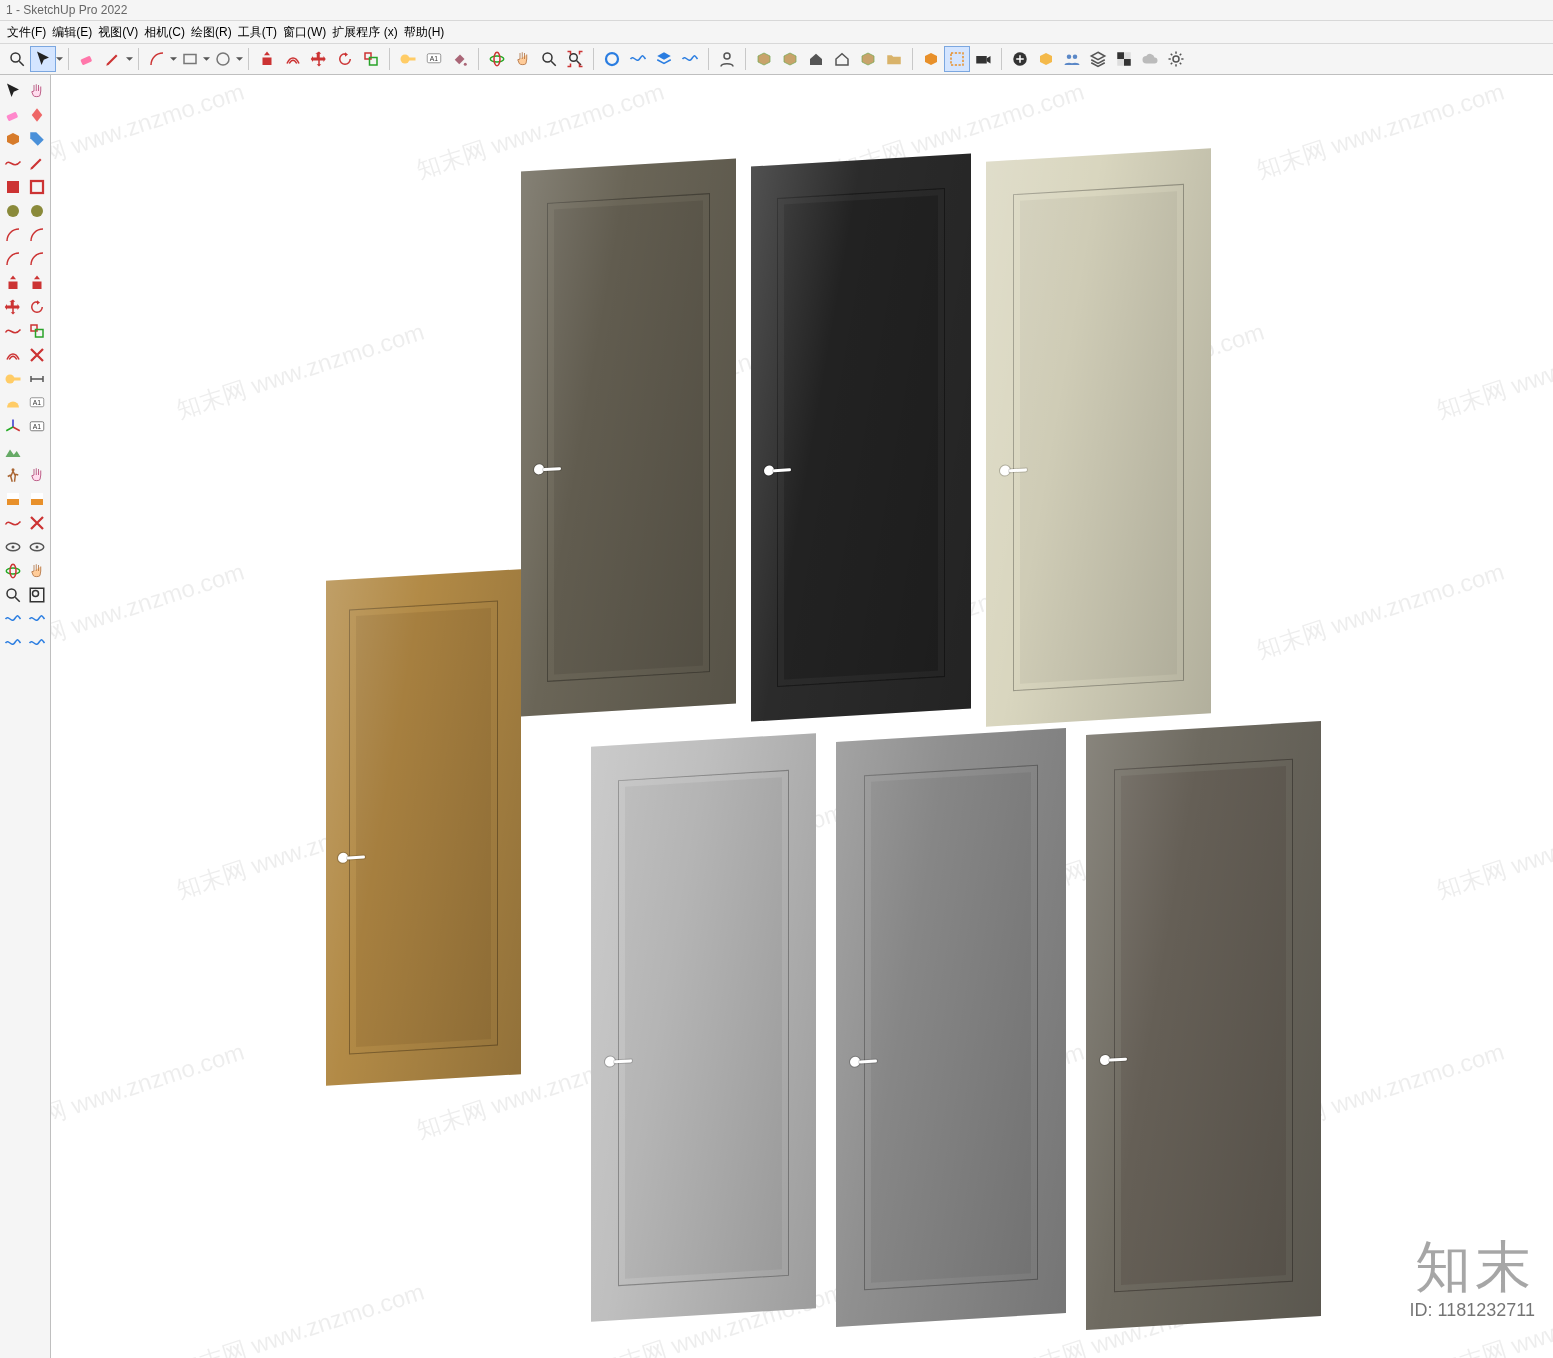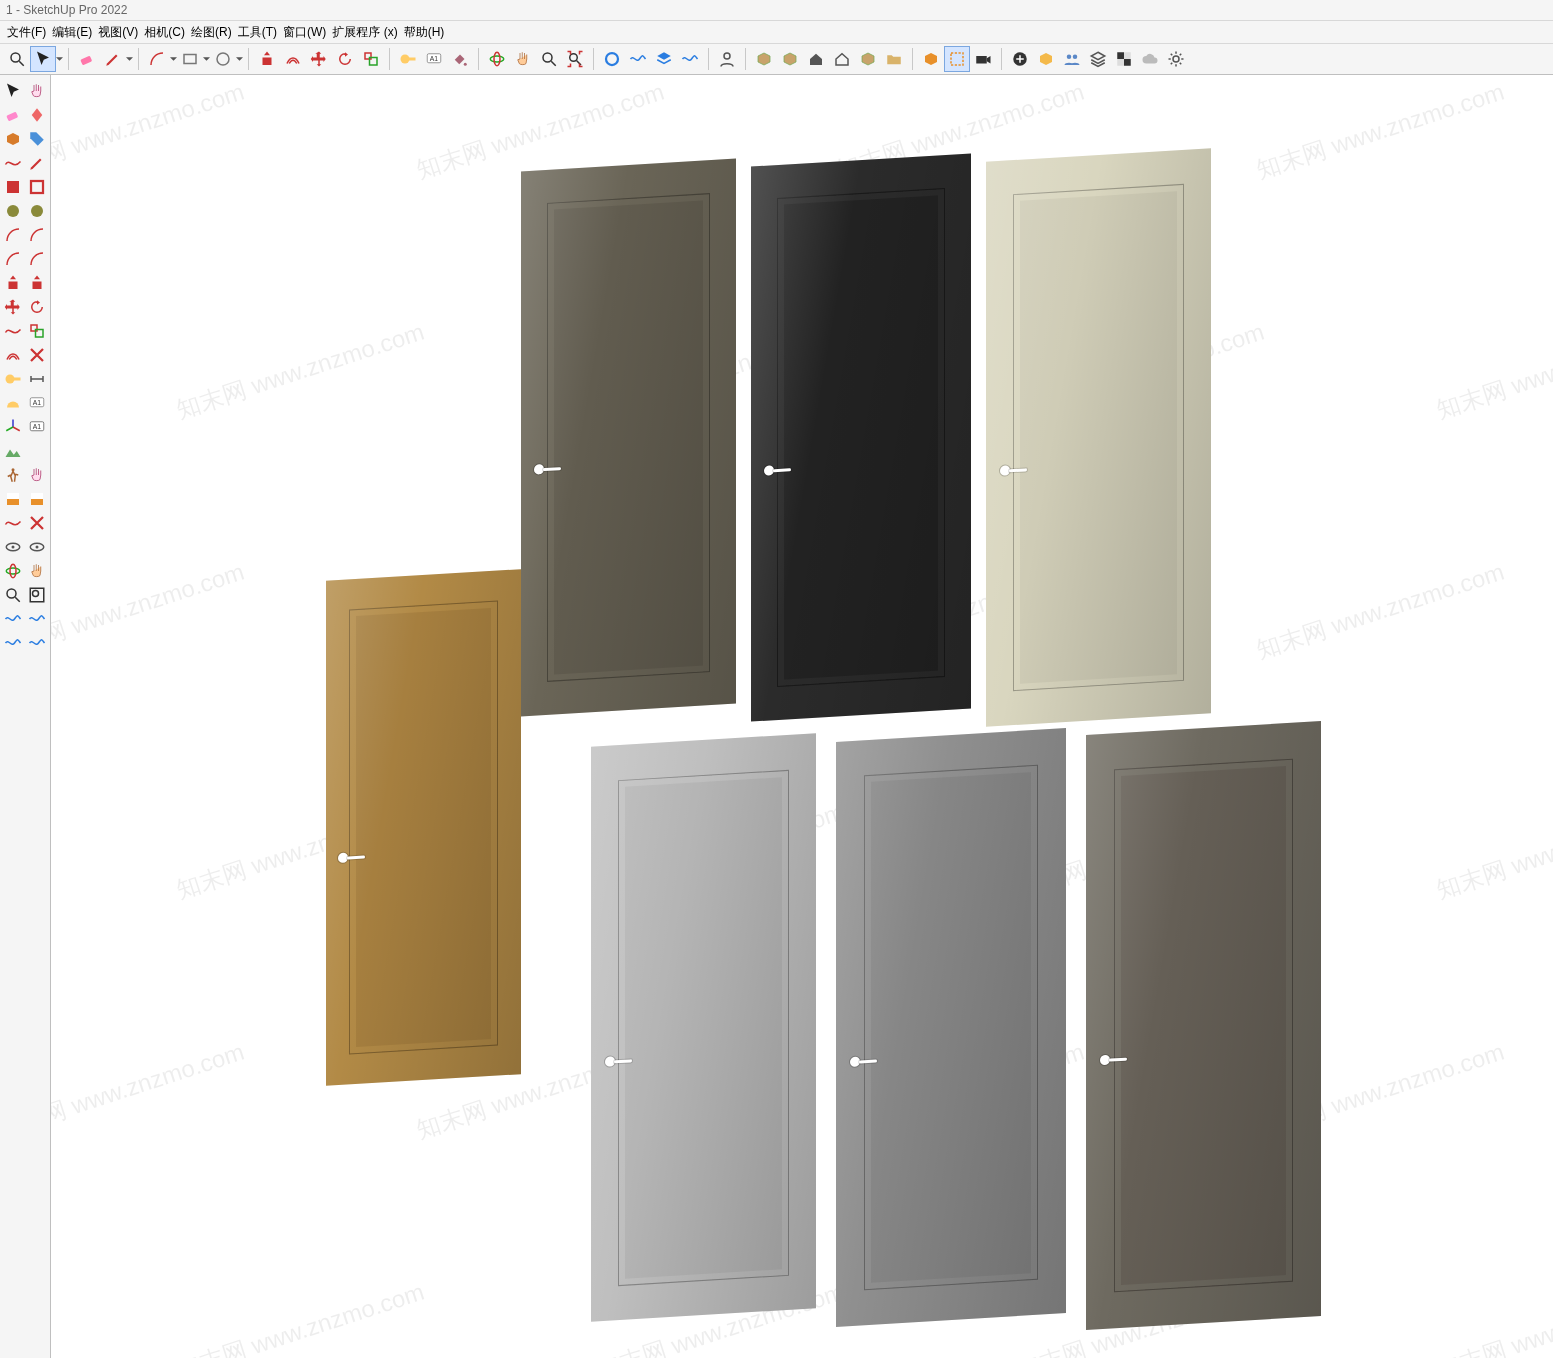--- a/index.html
+++ b/index.html
@@ -767,20 +767,24 @@
           </svg>
         </div>
         <div class="tbtn">
           <svg width="18" height="18">
             <use href="#i-waveblue"></use>
           </svg>
         </div>
       </div>
     </div>
   <div class="viewport" id="viewport">
+    <div class="corner-logo">
+      <div class="big">知末</div>
+      <div class="small">ID: 1181232711</div>
+    </div>
   <div class="watermark" style="left: -60px; top: 40px;">知末网 www.znzmo.com</div>
       <div class="watermark" style="left: 360px; top: 40px;">知末网 www.znzmo.com</div>
       <div class="watermark" style="left: 780px; top: 40px;">知末网 www.znzmo.com</div>
       <div class="watermark" style="left: 1200px; top: 40px;">知末网 www.znzmo.com</div>
       <div class="watermark" style="left: 120px; top: 280px;">知末网 www.znzmo.com</div>
       <div class="watermark" style="left: 540px; top: 280px;">知末网 www.znzmo.com</div>
       <div class="watermark" style="left: 960px; top: 280px;">知末网 www.znzmo.com</div>
       <div class="watermark" style="left: 1380px; top: 280px;">知末网 www.znzmo.com</div>
       <div class="watermark" style="left: -60px; top: 520px;">知末网 www.znzmo.com</div>
       <div class="watermark" style="left: 360px; top: 520px;">知末网 www.znzmo.com</div>

